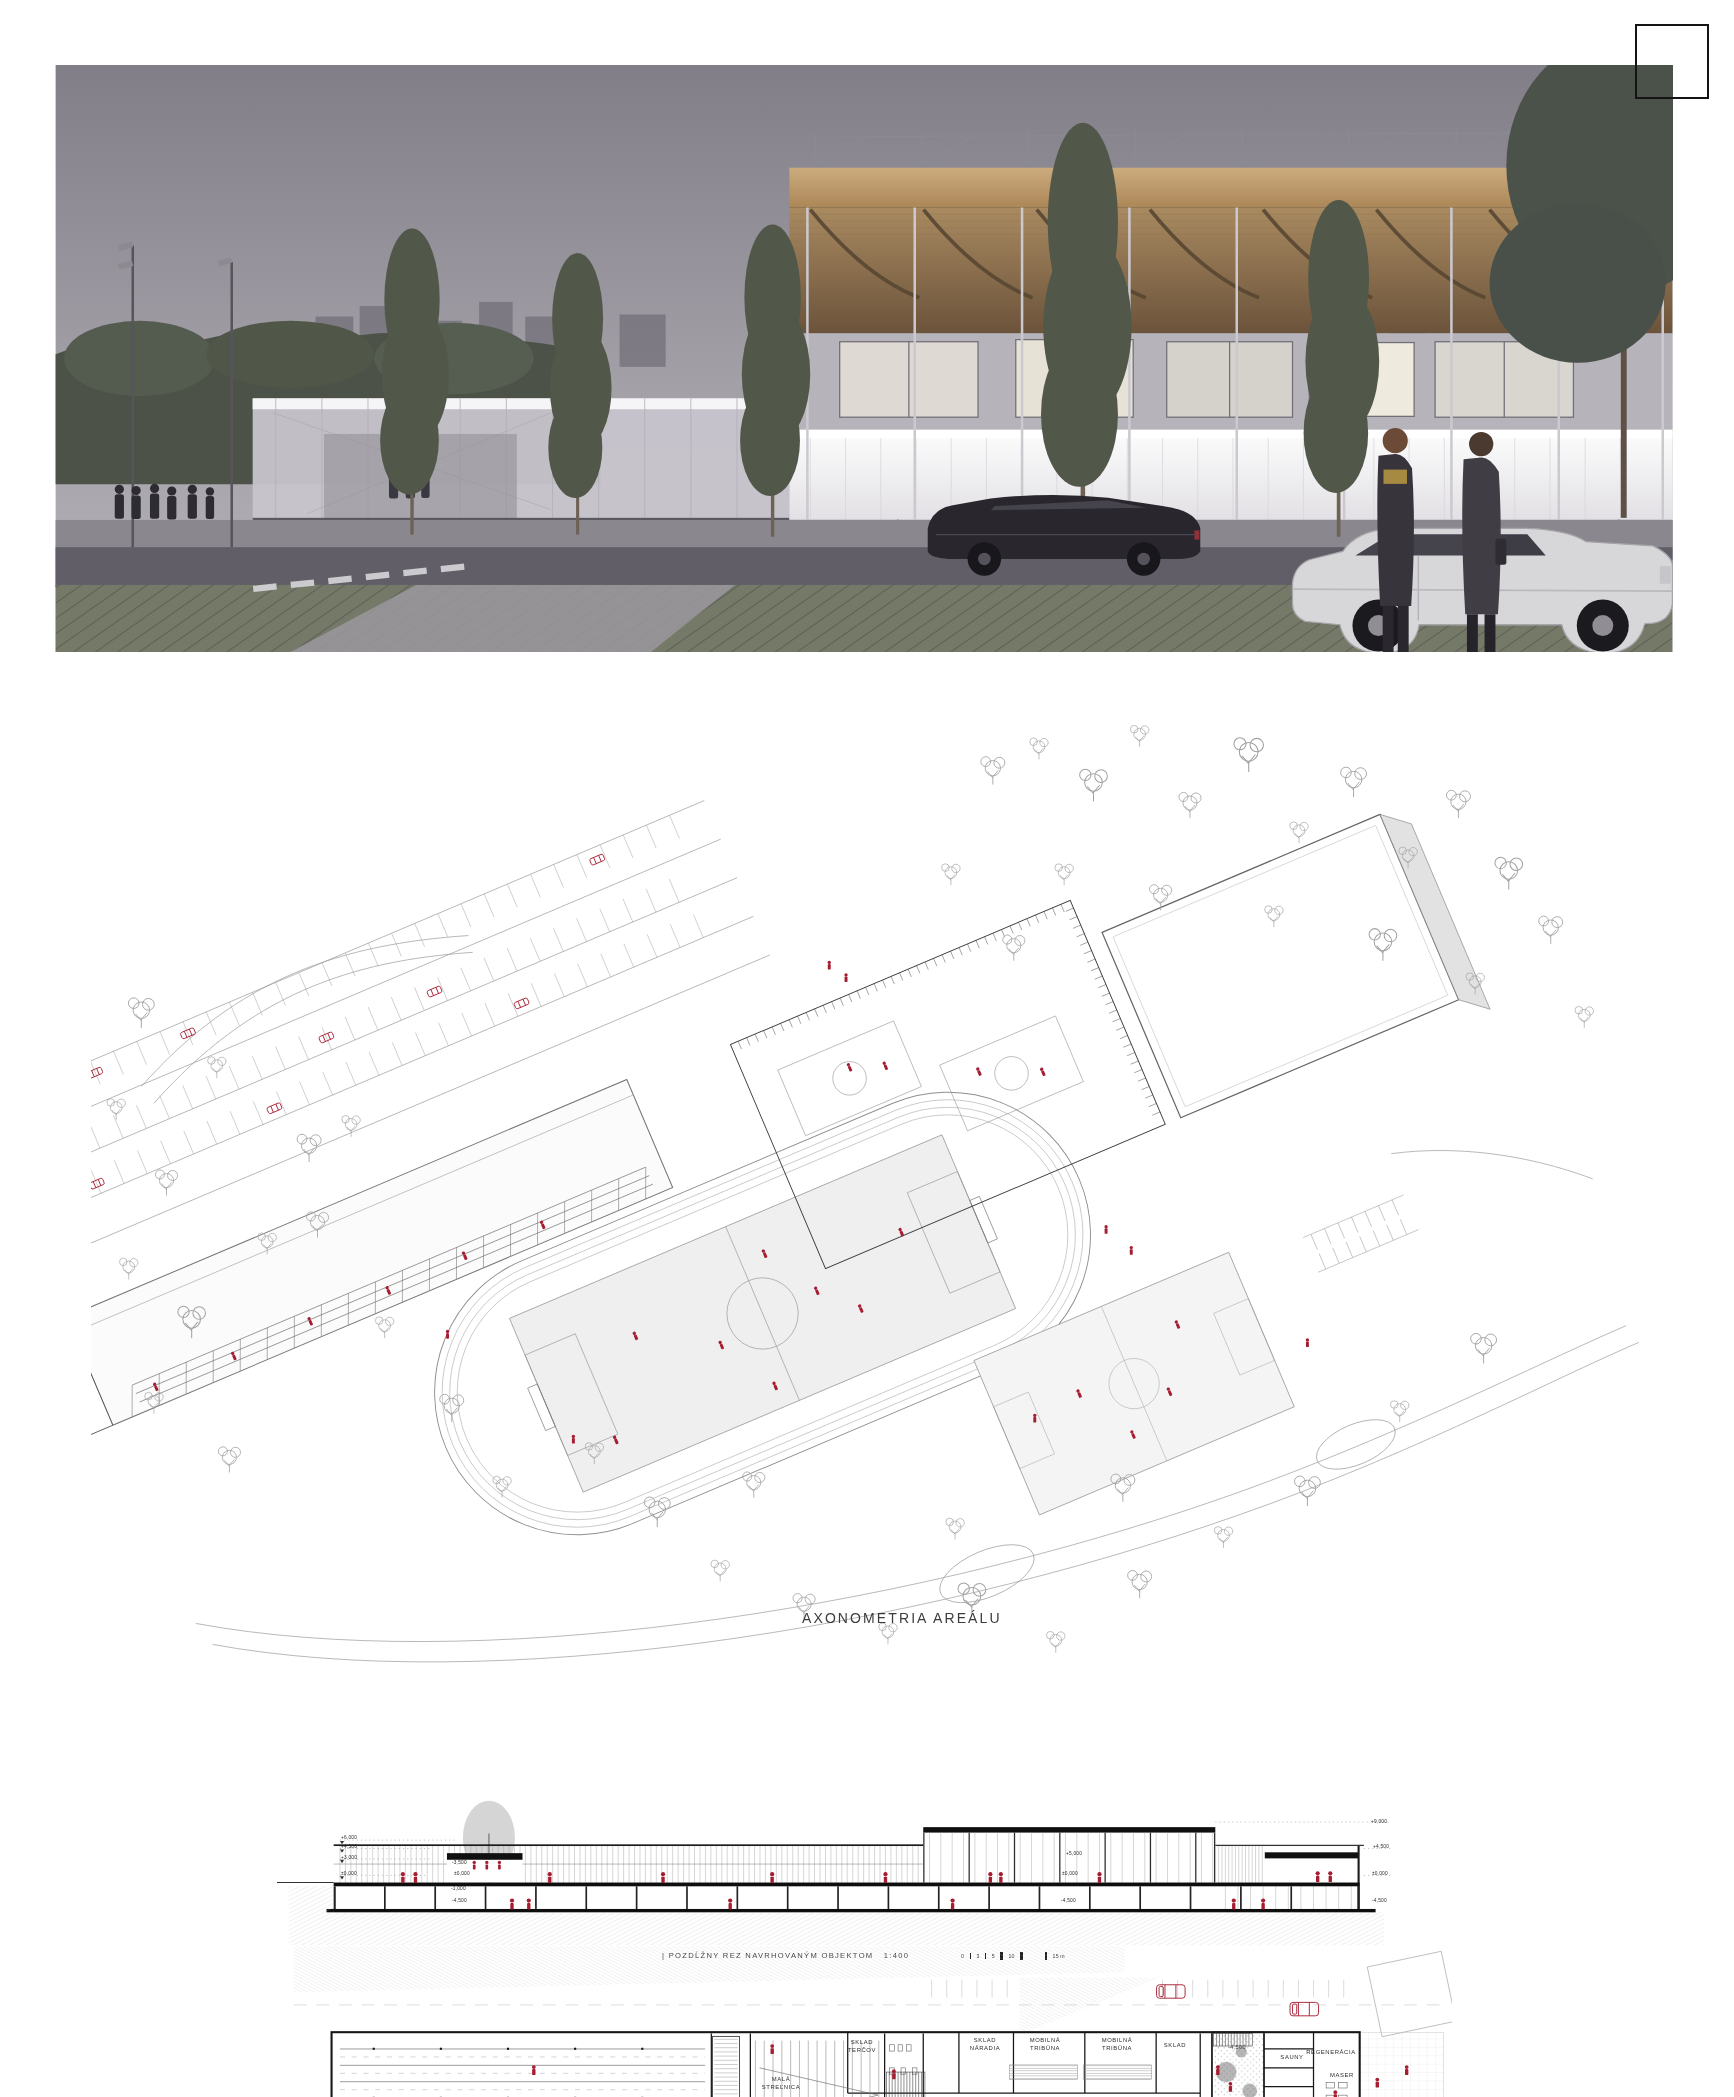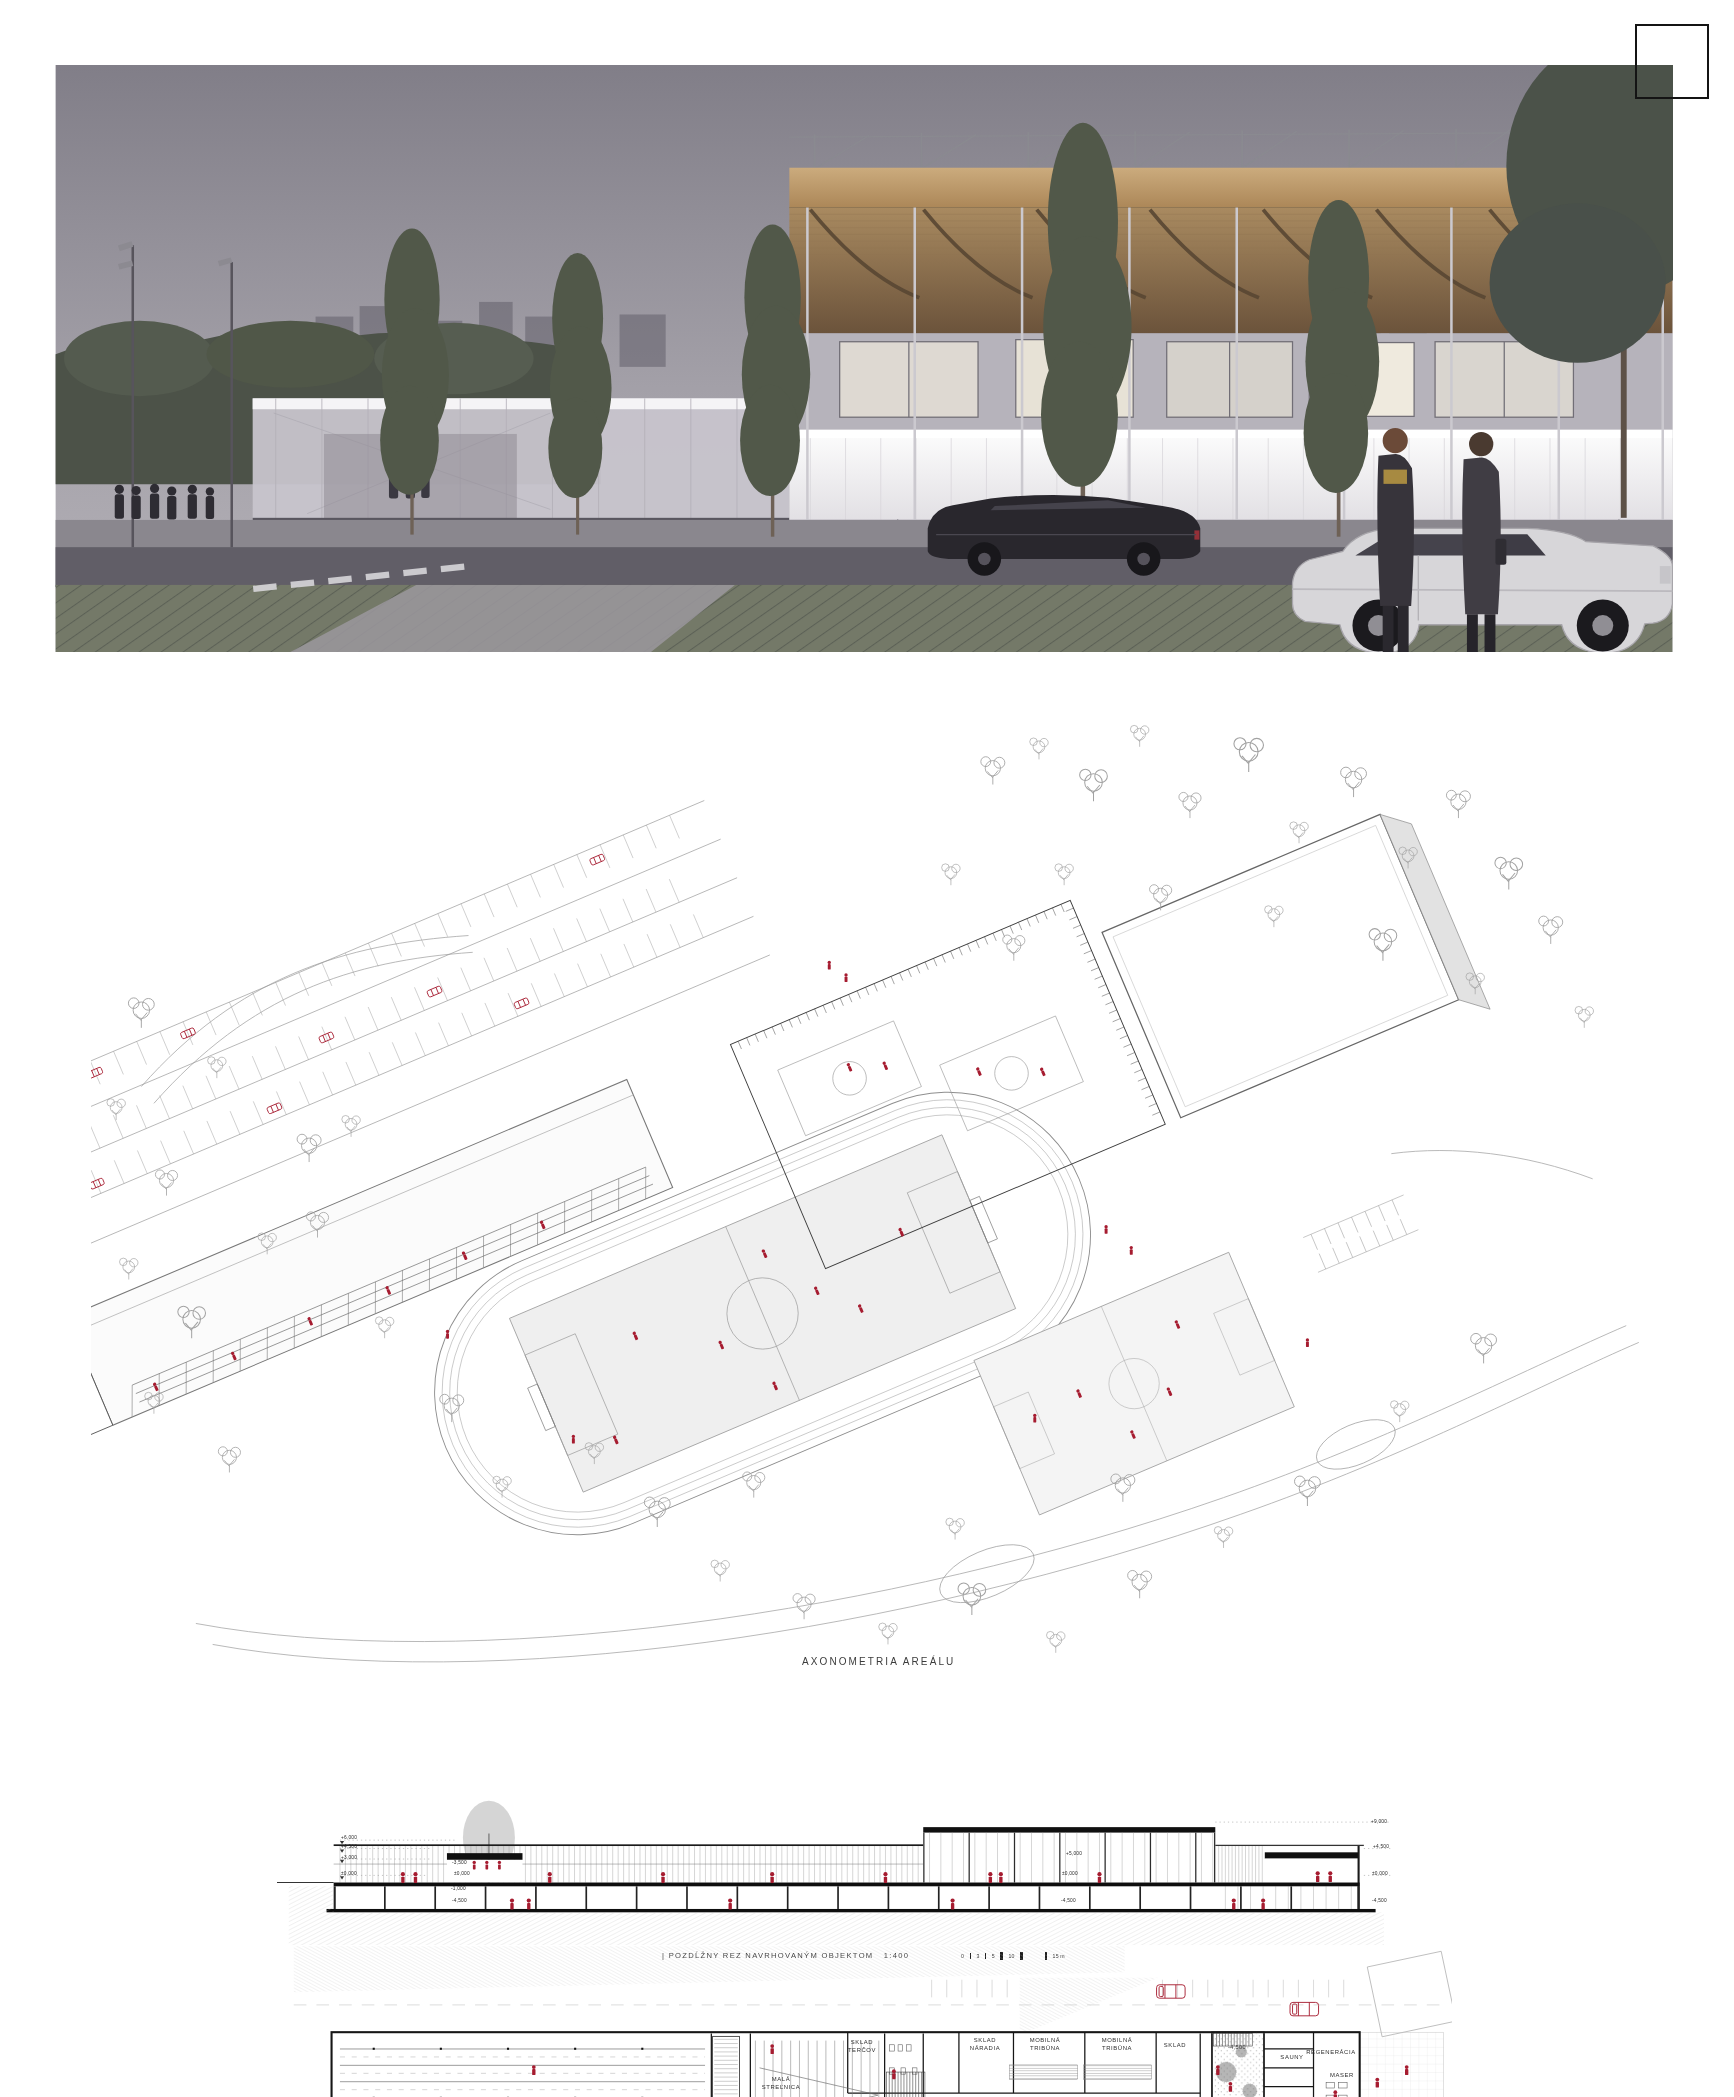--- a/index.html
+++ b/index.html
@@ -516,21 +516,21 @@
   <use href="#rf" transform="translate(1760,620)"></use>
       <use href="#rf" transform="translate(1800,650)"></use>
   <use href="#rf" transform="translate(2420,1250)"></use>
       <use href="#rf" transform="translate(2480,1300)"></use>
   <use href="#rf" transform="translate(2900,1520)"></use>
       <use href="#rf" transform="translate(2250,1700)"></use>
   <use href="#rf" transform="translate(1150,1750)"></use>
       <use href="#rf" transform="translate(850,1500)"></use>
 </svg>
 </div>
-<div class="caption" style="left:802px;top:1656px;font-size:10px;letter-spacing:2.1px;text-align:right;">AXONOMETRIA AREÁLU</div>
+<div class="caption" style="left:802px;top:1610px;font-size:14px;letter-spacing:2.1px;text-align:right;">AXONOMETRIA AREÁLU</div>
 
 <div class="abs" style="left:277px;top:1783px;width:1133px;height:168px;">
 <svg width="1133" height="168" viewBox="0 0 2700 400">
   <defs>
     <pattern id="hatchS" width="9" height="9" patternTransform="rotate(63)" patternUnits="userSpaceOnUse">
       <line x1="0" y1="0" x2="0" y2="9" stroke="#b8b8b8" stroke-width="1"></line>
     </pattern>
     <g id="rfS">
       <circle cx="0" cy="-20" r="5" fill="#a61c30"></circle>
           <rect x="-4" y="-14" width="8" height="15" rx="2" fill="#a61c30"></rect>

